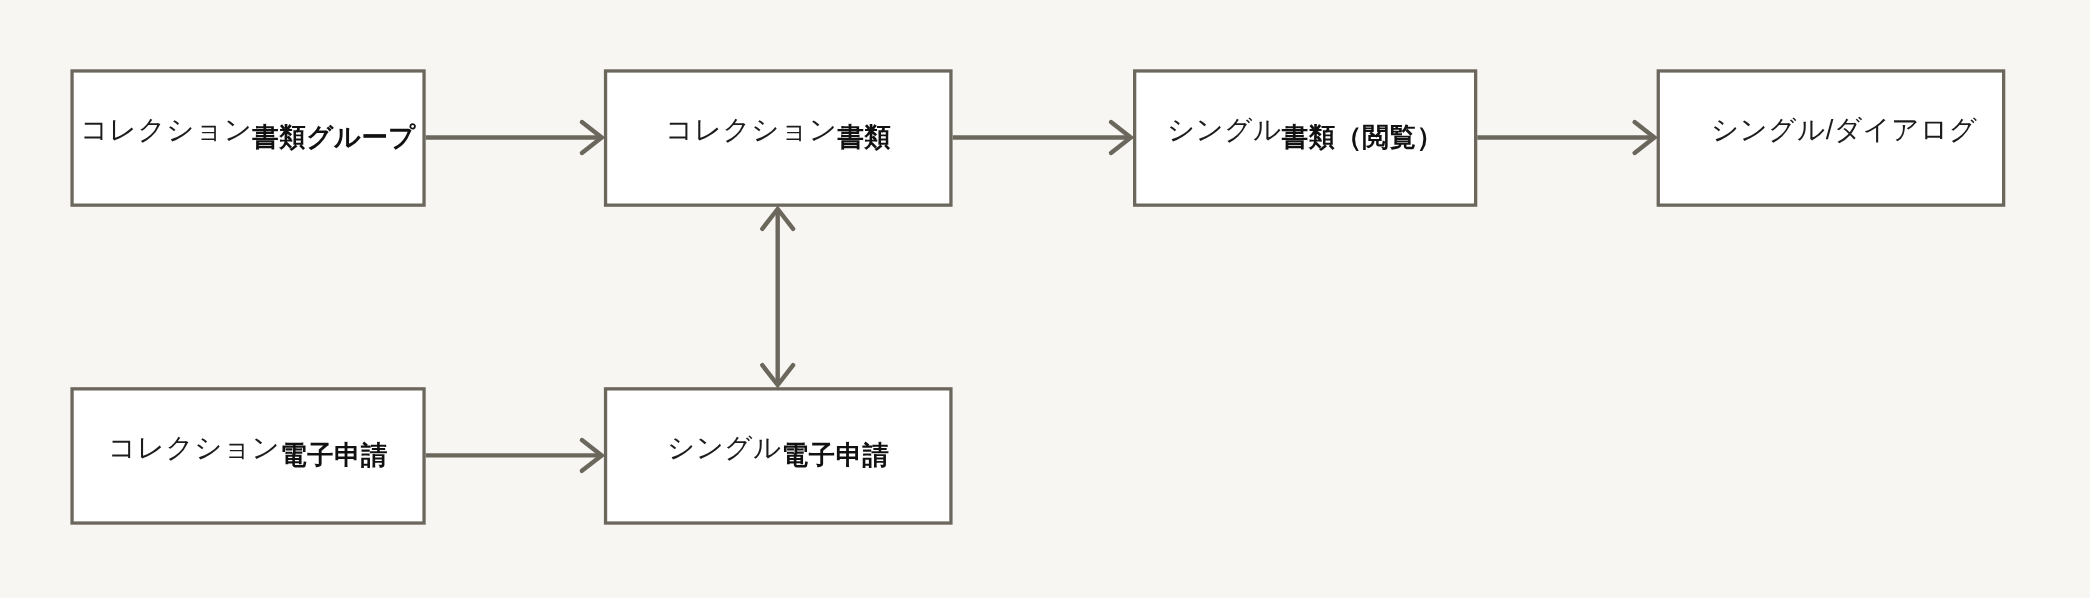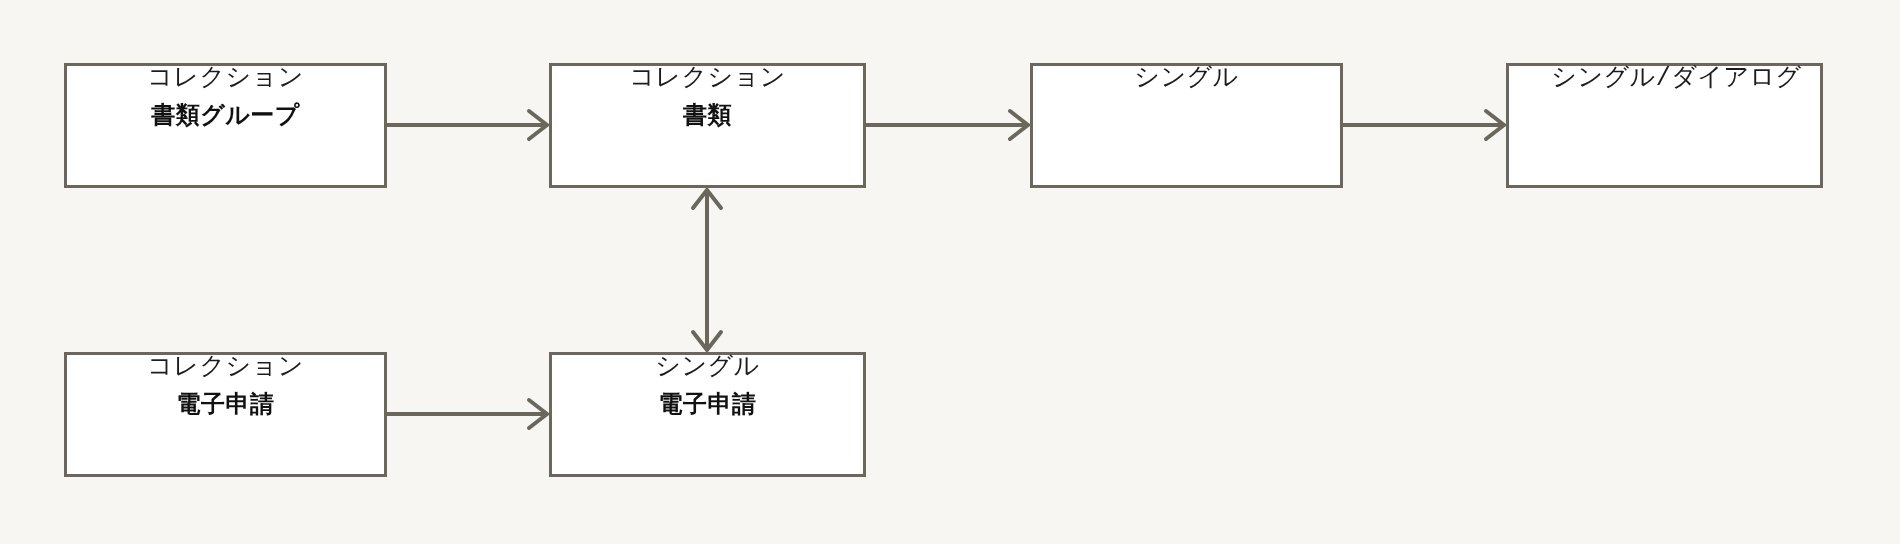--- a/index.html
+++ b/index.html
@@ -18,24 +18,23 @@
     position: relative;
     width: 1900px;
     height: 544px;
   }
   .node-box {
     position: absolute;
     box-sizing: border-box;
     background: #ffffff;
     border: 3px solid #6b675d;
     display: flex;
-    flex-direction: column;
     align-items: center;
+    justify-content: center;
     line-height: 1.0;
-    font-family: Liberation Mono, monospace;
   }
   .node-type {
     font-size: 25px;
     font-weight: 400;
     color: #1c1c1c;
     letter-spacing: 0.5px;
     margin-bottom: 14px;
     white-space: nowrap;
   }
   .node-name {
@@ -64,20 +63,21 @@
     <span class="node-name">書類グループ</span>
   </div>
 
   <div class="node-box" style="left:549px; top:63px; width:317px; height:125px;">
     <span class="node-type">コレクション</span>
     <span class="node-name">書類</span>
   </div>
 
   <div class="node-box" style="left:1030px; top:63px; width:313px; height:125px;">
     <span class="node-type">シングル</span>
+    <span class="node-name">書類（閲覧）</span>
   </div>
 
   <div class="node-box" style="left:1506px; top:63px; width:317px; height:125px;padding-left:24px;">
     <span class="node-type">シングル/ダイアログ</span>
   </div>
 
   <div class="node-box" style="left:64px; top:352px; width:323px; height:125px;">
     <span class="node-type">コレクション</span>
     <span class="node-name">電子申請</span>
   </div>

